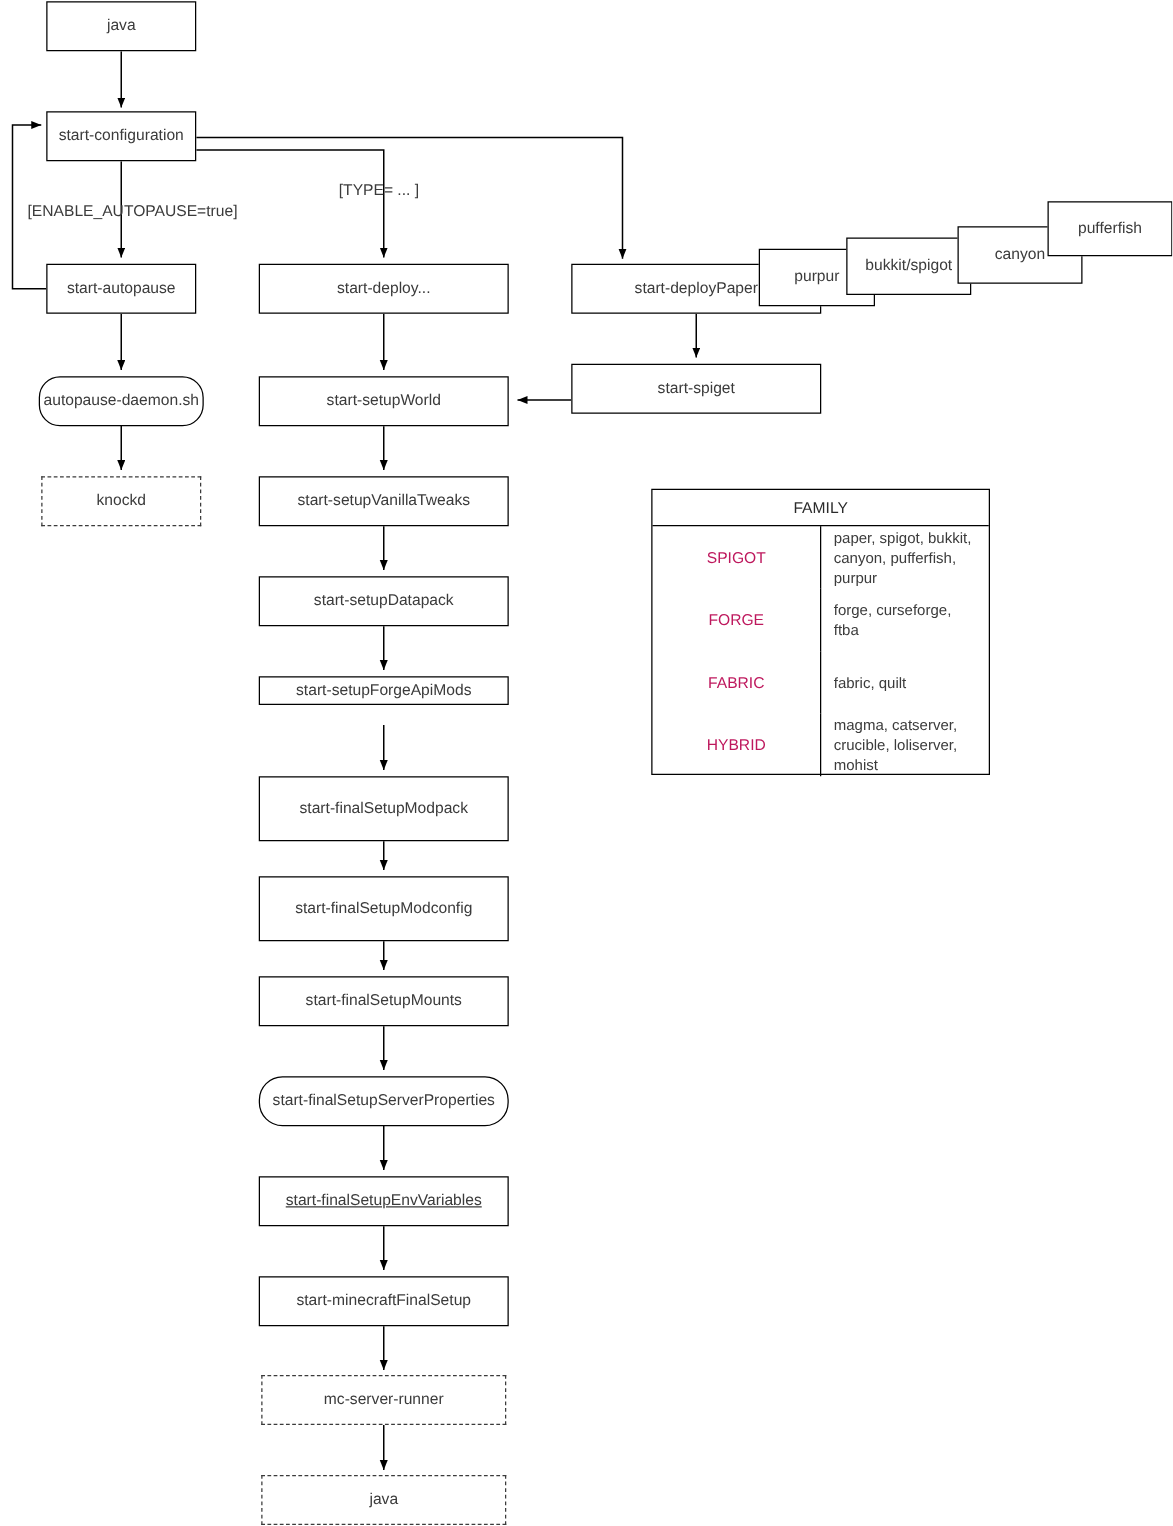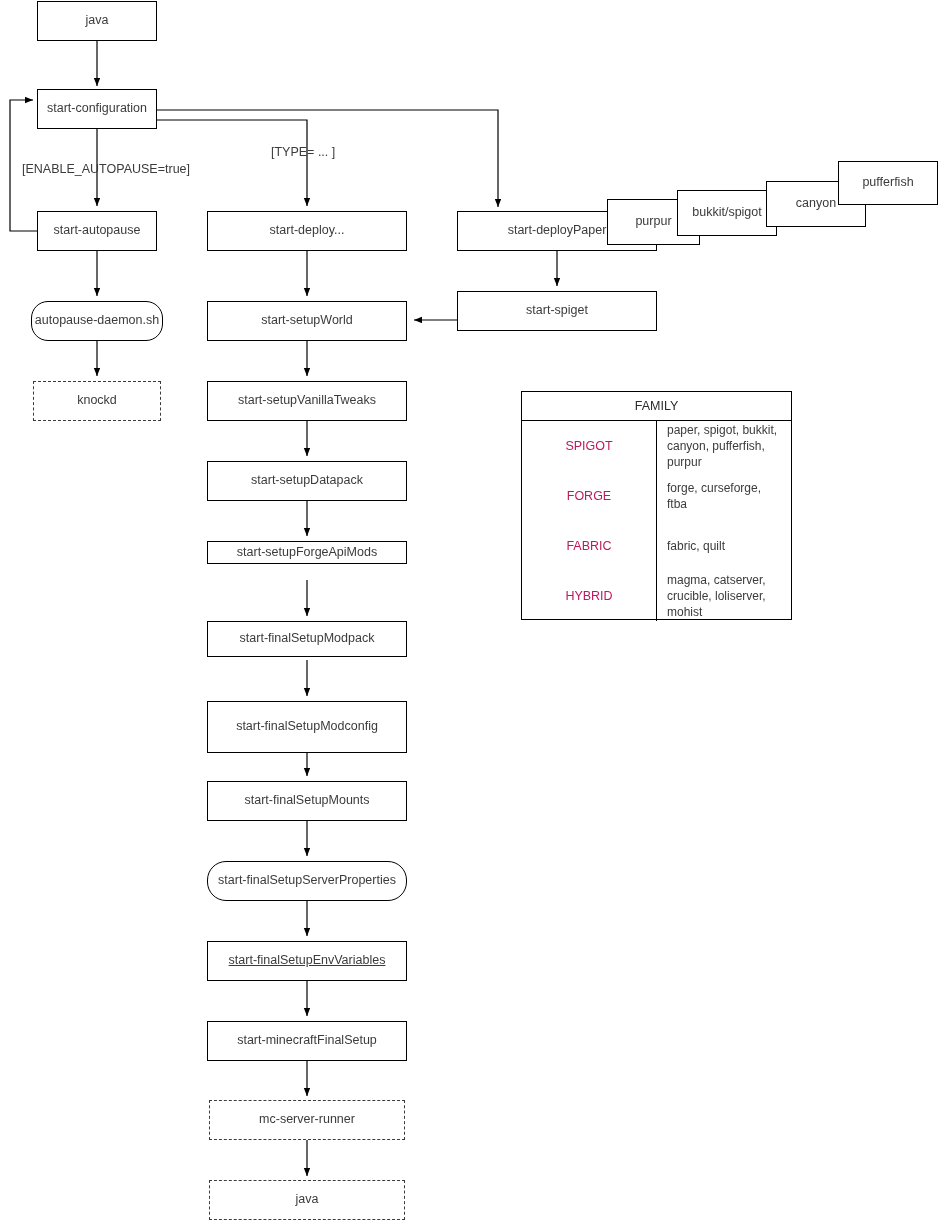--- a/index.html
+++ b/index.html
@@ -204,21 +204,21 @@
   </div>
 
   <div class="node" style="left:207px; top:461px; width:200px; height:40px;text-align:right;">
     <span>start-setupDatapack</span>
   </div>
 
   <div class="node" style="left:207px; top:541px; width:200px; height:23px;">
     <span>start-setupForgeApiMods</span>
   </div>
 
-  <div class="node" style="left:207px; top:621px; width:200px; height:36px;">
+  <div class="node" style="left:207px; top:621px; width:200px; height:52px;">
     <span>start-finalSetupModpack</span>
   </div>
 
   <div class="node" style="left:207px; top:701px; width:200px; height:52px;">
     <span>start-finalSetupModconfig</span>
   </div>
 
   <div class="node" style="left:207px; top:781px; width:200px; height:40px;">
     <span>start-finalSetupMounts</span>
   </div>

